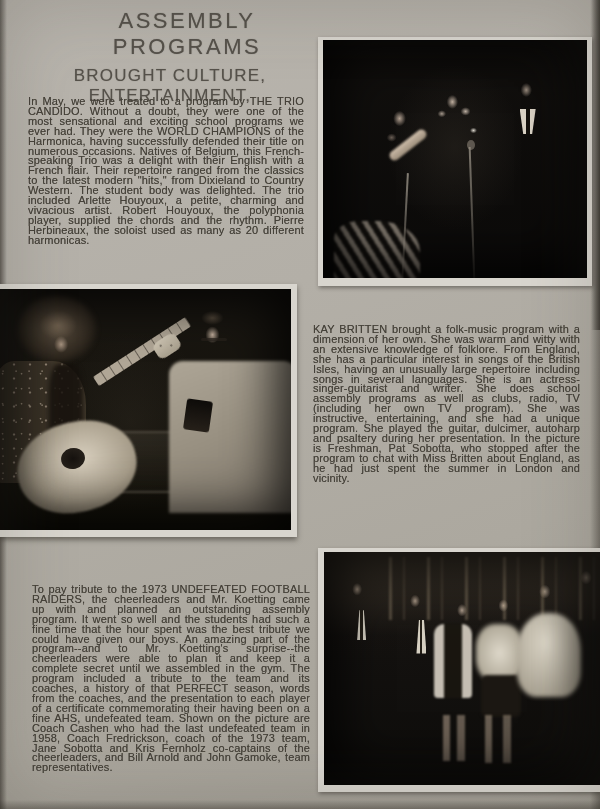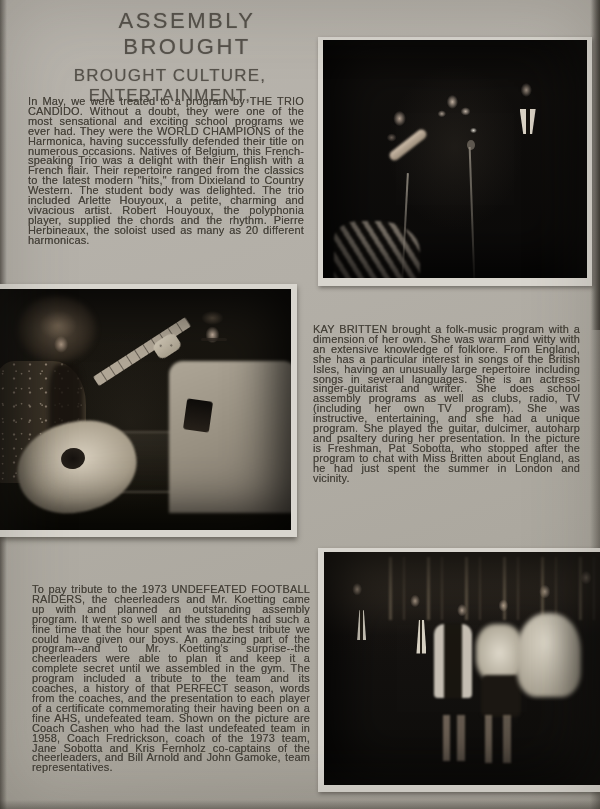--- a/index.html
+++ b/index.html
@@ -168,21 +168,21 @@
 <body>
 
 <div class="page">
 
   <div class="edge edge-left"></div>
   <div class="edge edge-right"></div>
   <div class="edge edge-right-top"></div>
   <div class="edge edge-bottom"></div>
 
   <header class="titles">
-    <div class="t1">ASSEMBLY BROUGHT</div>
+    <div class="t1">ASSEMBLY PROGRAMS</div>
     <div class="t2">BROUGHT CULTURE, ENTERTAINMENT,</div>
   </header>
 
   <p class="copy p1">In May, we were treated to a program by THE TRIO CANDIDO. Without a doubt, they were one of the most sensational and exciting school programs we ever had. They were the WORLD CHAMPIONS of the Harmonica, having successfully defended their title on numerous occasions. Natives of Belgium, this French-speaking Trio was a delight with their English with a French flair. Their repertoire ranged from the classics to the latest modern "hits," from Dixieland to Country Western. The student body was delighted. The trio included Arlette Houyoux, a petite, charming and vivacious artist. Robert Houyoux, the polyphonia player, supplied the chords and the rhythm. Pierre Herbineaux, the soloist used as many as 20 different harmonicas.</p>
 
   <figure class="photo photo1">
     <div class="ph-inner ph1">
       <div class="shape harmonica"></div>
       <div class="shape skirt"></div>
       <div class="shape mic1"></div>

